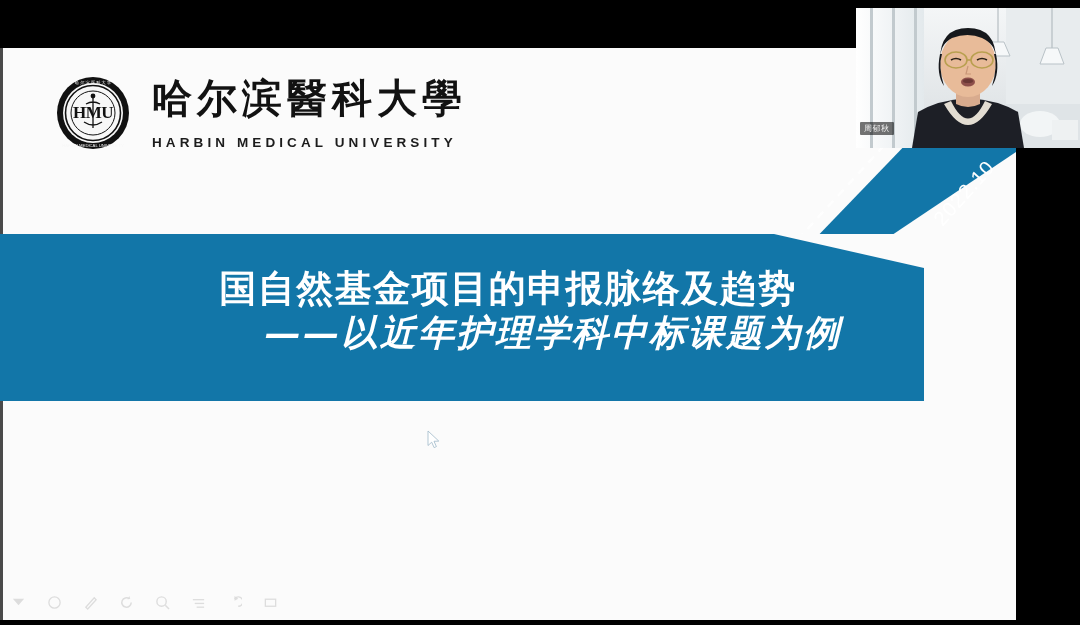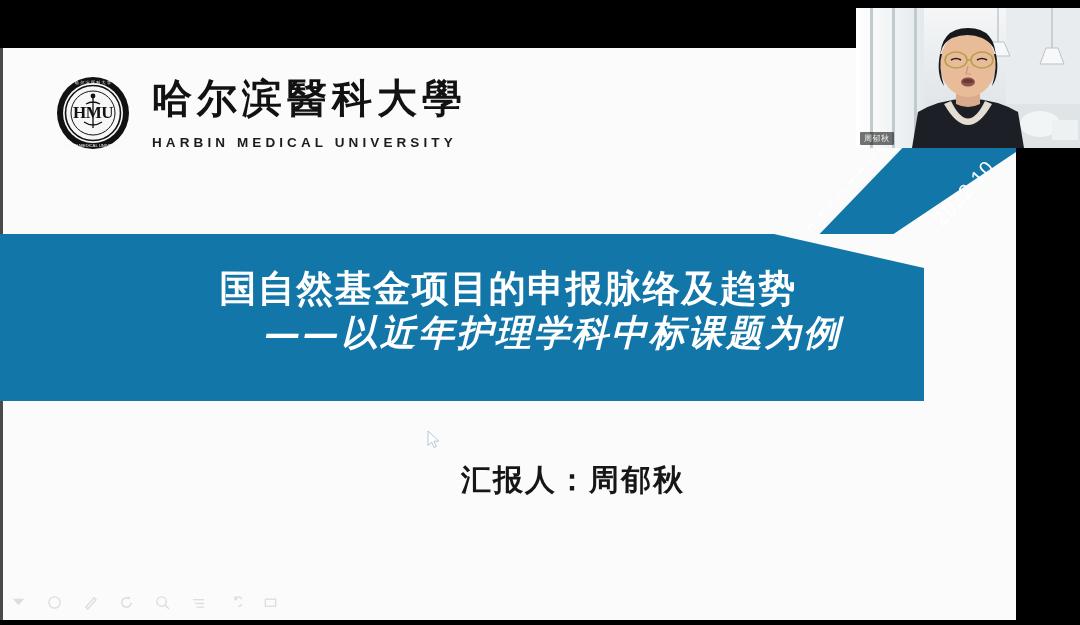--- a/index.html
+++ b/index.html
@@ -199,21 +199,21 @@
     top: 8px;
     width: 224px;
     height: 140px;
     overflow: hidden;
     background: #d9dde0;
   }
 
   .pip-name {
     position: absolute;
     left: 4px;
-    bottom: 3px;
+    bottom: 13px;
     padding: 1px 4px;
     background: rgba(0,0,0,0.55);
     color: #f2f2f2;
     font-family: "DejaVu Sans", "Liberation Sans", sans-serif;
     font-size: 8px;
     letter-spacing: .5px;
     border-radius: 1px;
     white-space: nowrap;
   }
 </style>
@@ -260,21 +260,20 @@
     </div>
 
     <div class="title-band">
       <div class="band-notch"></div>
       <div class="title-text-wrap">
         <div class="slide-title">国自然基金项目的申报脉络及趋势</div>
         <div class="slide-subtitle">——以近年护理学科中标课题为例</div>
       </div>
     </div>
 
-    <div class="presenter">汇报人：周郁秋</div>
 
     <div class="cursor">
       <svg width="14" height="20" viewBox="0 0 14 20">
         <path d="M1 1 L1 15.5 L4.7 12.2 L7.1 17.6 L9.4 16.6 L7 11.3 L11.8 11.1 Z" fill="#ffffff" stroke="#9fb9c9" stroke-width="0.8"></path>
       </svg>
     </div>
 
     <div class="annot-toolbar">
       <div class="annot-btn">
         <svg width="15" height="15" viewBox="0 0 16 16">

